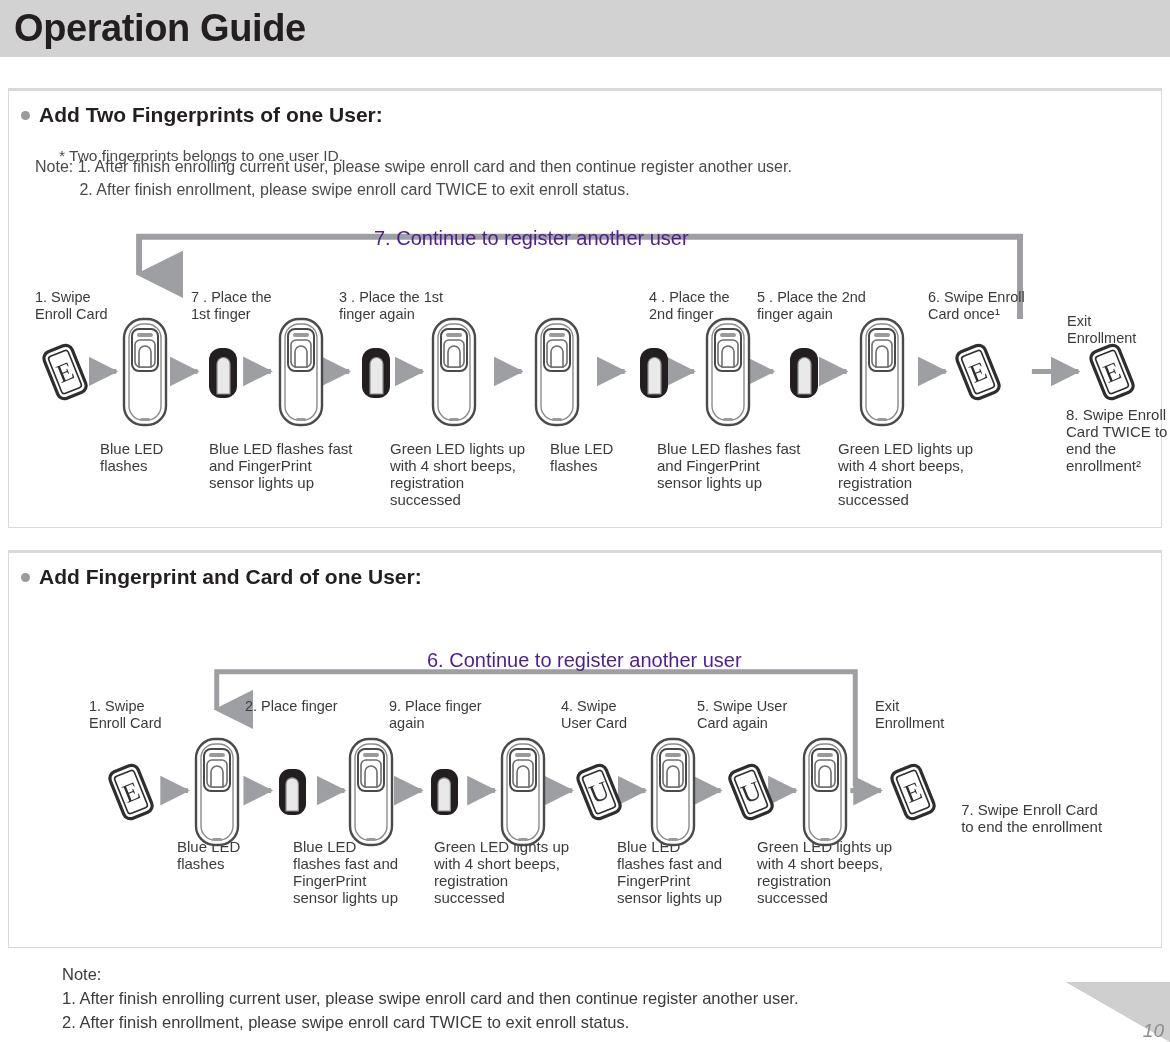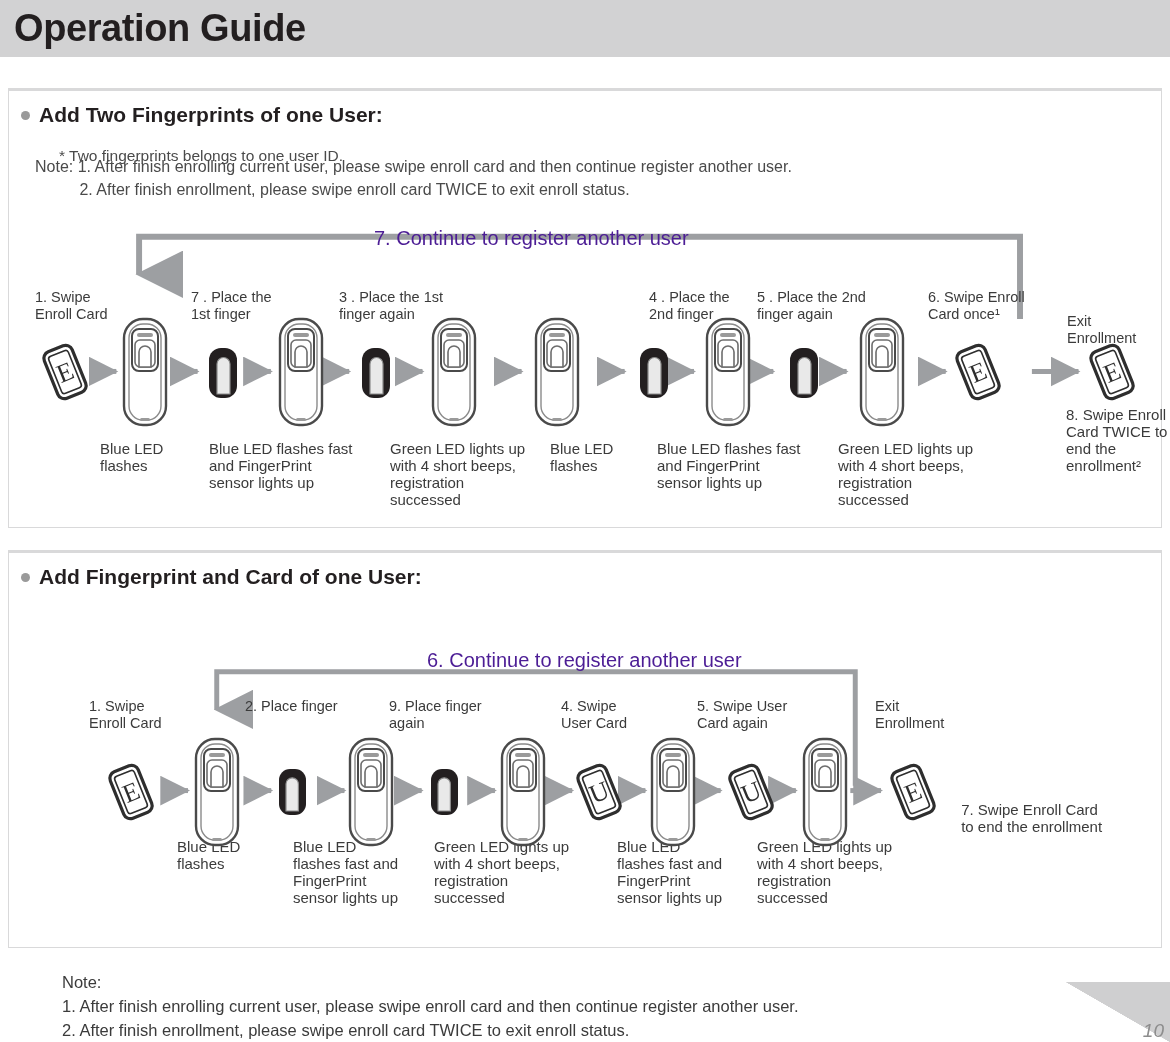--- a/index.html
+++ b/index.html
@@ -31,21 +31,21 @@
 
   
   .icon{position:absolute;}
 
   
   .corner{position:absolute;right:0;bottom:0;width:104px;height:60px;
           background:linear-gradient(to bottom left,#cfcfd0 50%,rgba(255,255,255,0) 50.4%);}
   .pageno{position:absolute;right:6px;bottom:0px;font-size:19px;color:#8d8d8d;font-style:italic;}
 
   
-  .bottom-note{position:absolute;left:62px;top:962px;font-size:16.5px;line-height:24px;color:#3b3b3b;white-space:pre;margin-top:8px;}
+  .bottom-note{position:absolute;left:62px;top:962px;font-size:16.5px;line-height:24px;color:#3b3b3b;white-space:pre;}
 </style>
 </head>
 <body>
 
 <div class="header-bar"></div>
 <div class="header-title">Operation Guide</div>
 
 <div class="section" id="section-1">
   <div class="bullet-row" style="left:12px;top:12px;">
     <span class="bullet"></span>

